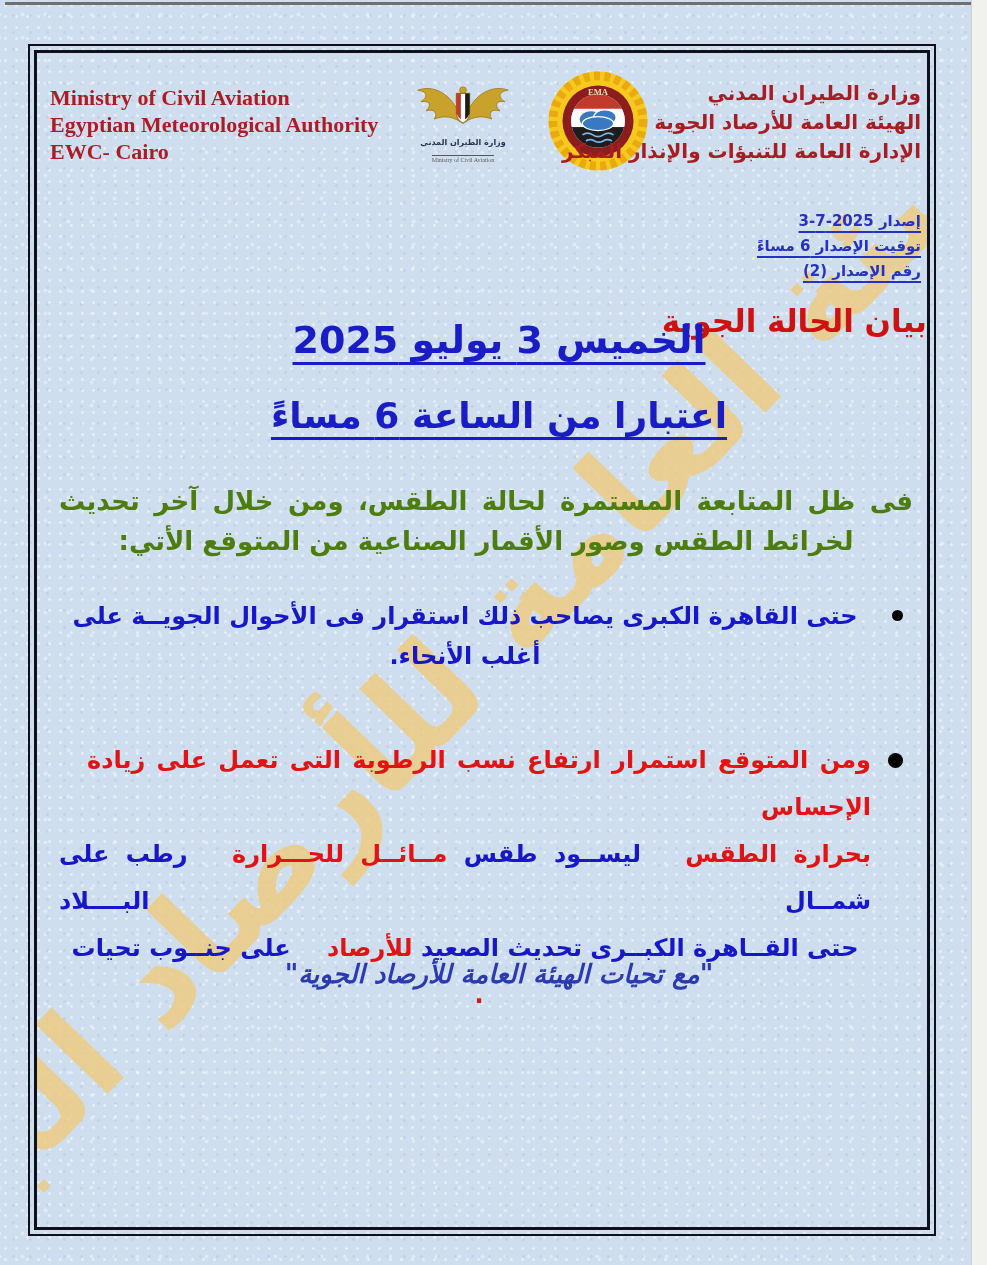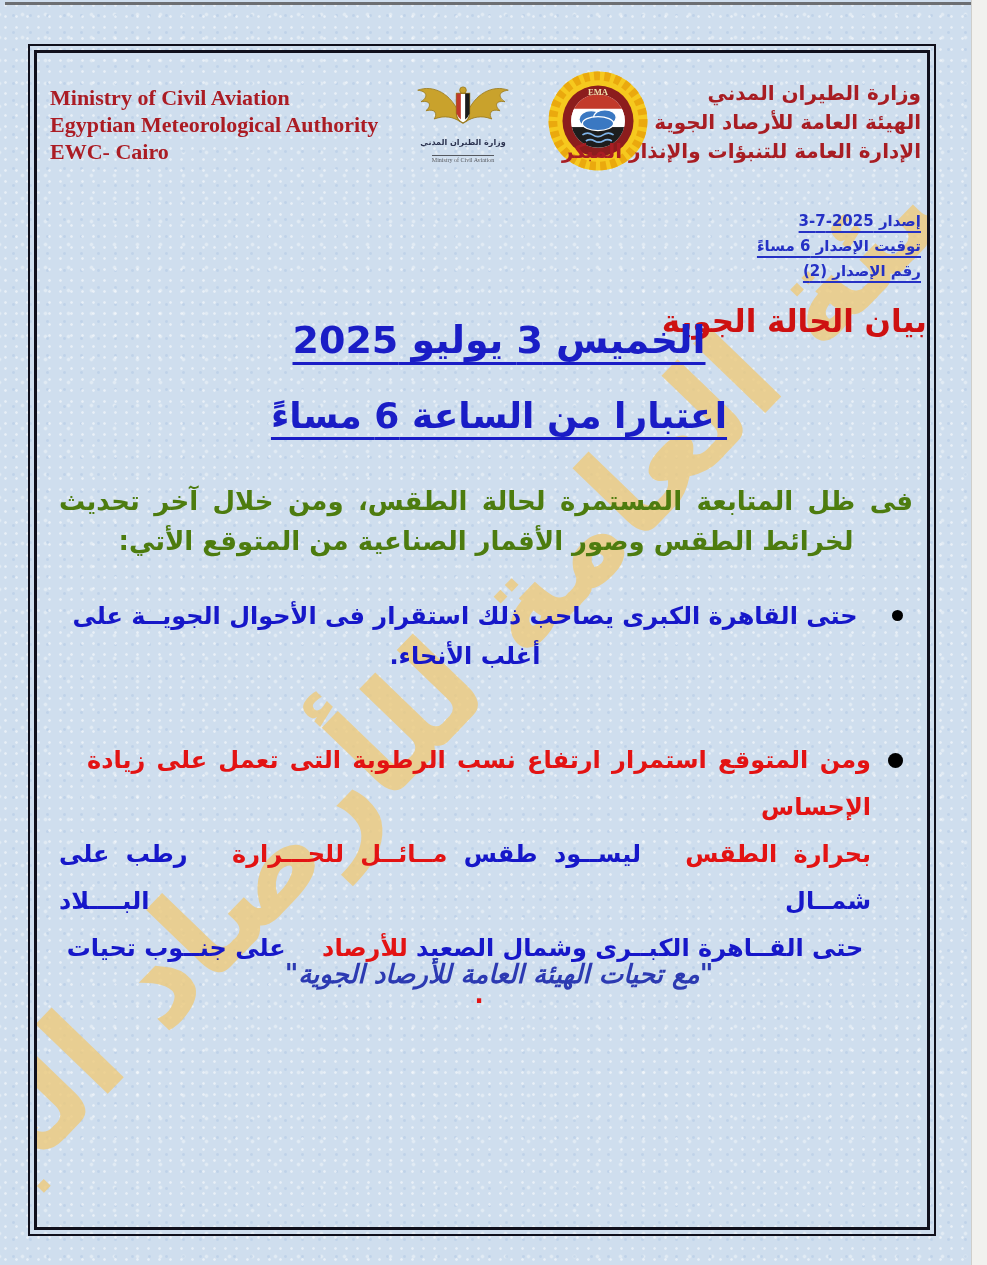--- a/index.html
+++ b/index.html
@@ -213,21 +213,21 @@
           <div class="cline">حتى القاهرة الكبرى يصاحب ذلك استقرار فى الأحوال الجويــة على أغلب الأنحاء.</div>
         </div>
 
         <div class="bullet b2">
           <span class="dot"></span>
           <div class="jline seg-red">ومن المتوقع استمرار ارتفاع نسب الرطوبة التى تعمل على زيادة الإحساس</div>
           <div class="jline">
             <span class="seg-red">بحرارة الطقس </span><span class="seg-blue">ليســود طقس </span><span class="seg-red">مــائــل للحـــرارة </span><span class="seg-blue">رطب  على شمــال البــــلاد</span>
           </div>
           <div class="cline">
-            <span class="seg-blue">حتى القــاهرة الكبــرى وشمال الصعيد </span><span class="seg-red">للأرصاد </span><span class="seg-blue">على جنــوب تحيات </span><span class="seg-red">.</span>
+            <span class="seg-blue">حتى القــاهرة الكبــرى تحديث الصعيد </span><span class="seg-red">للأرصاد </span><span class="seg-blue">على جنــوب تحيات </span><span class="seg-red">.</span>
           </div>
         </div>
 
         <div class="signature">"مع تحيات الهيئة العامة للأرصاد الجوية"</div>
 
       </div>
     </div>
   </div>
 </div>
 

